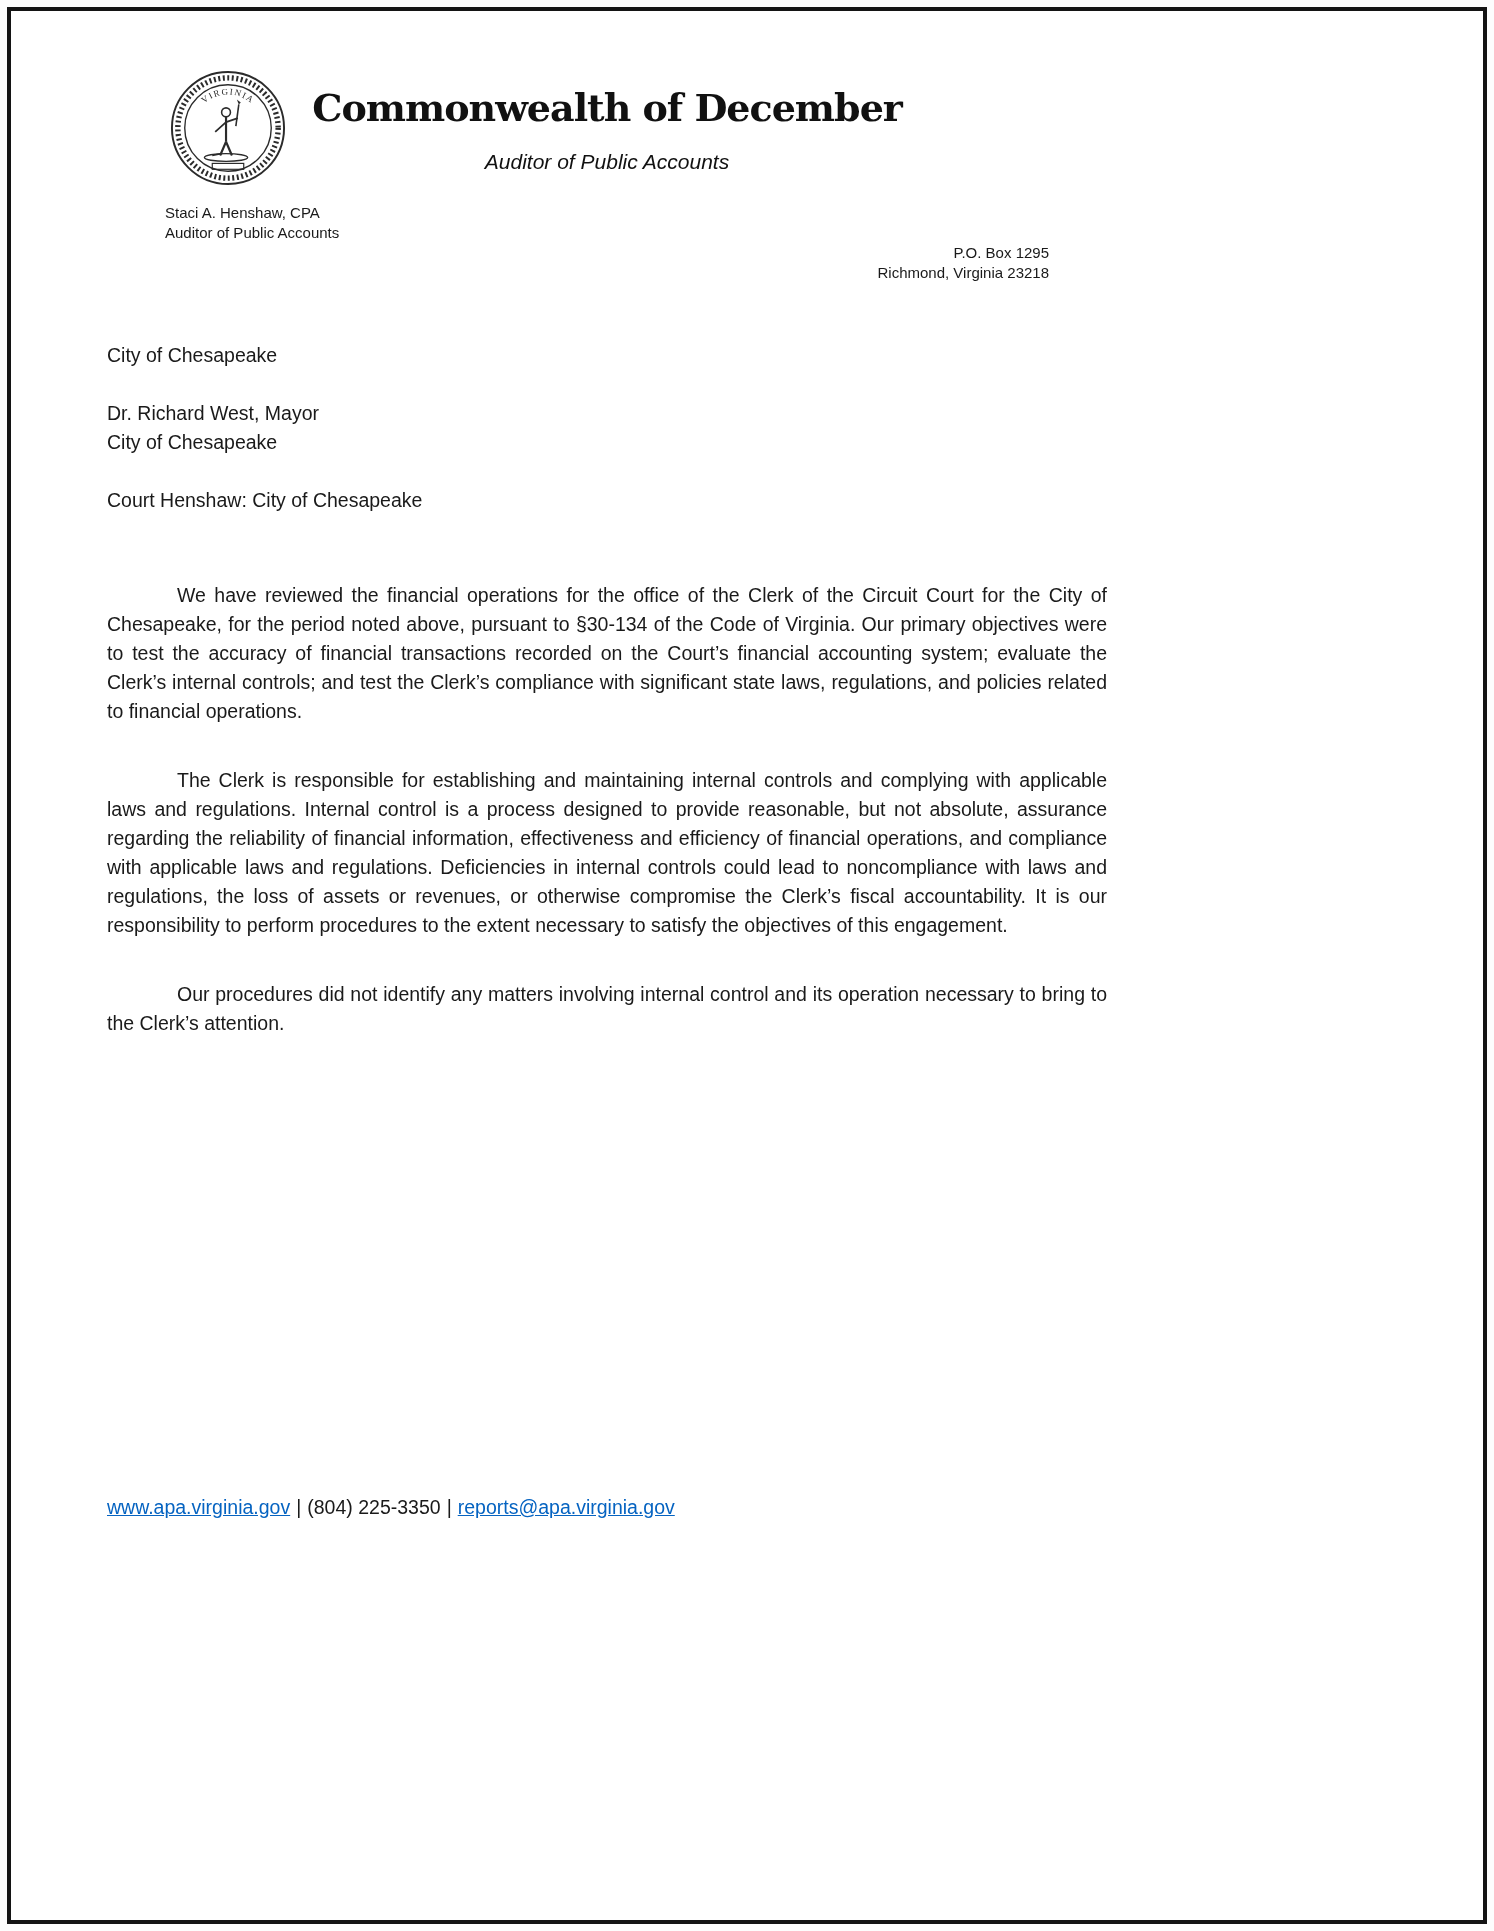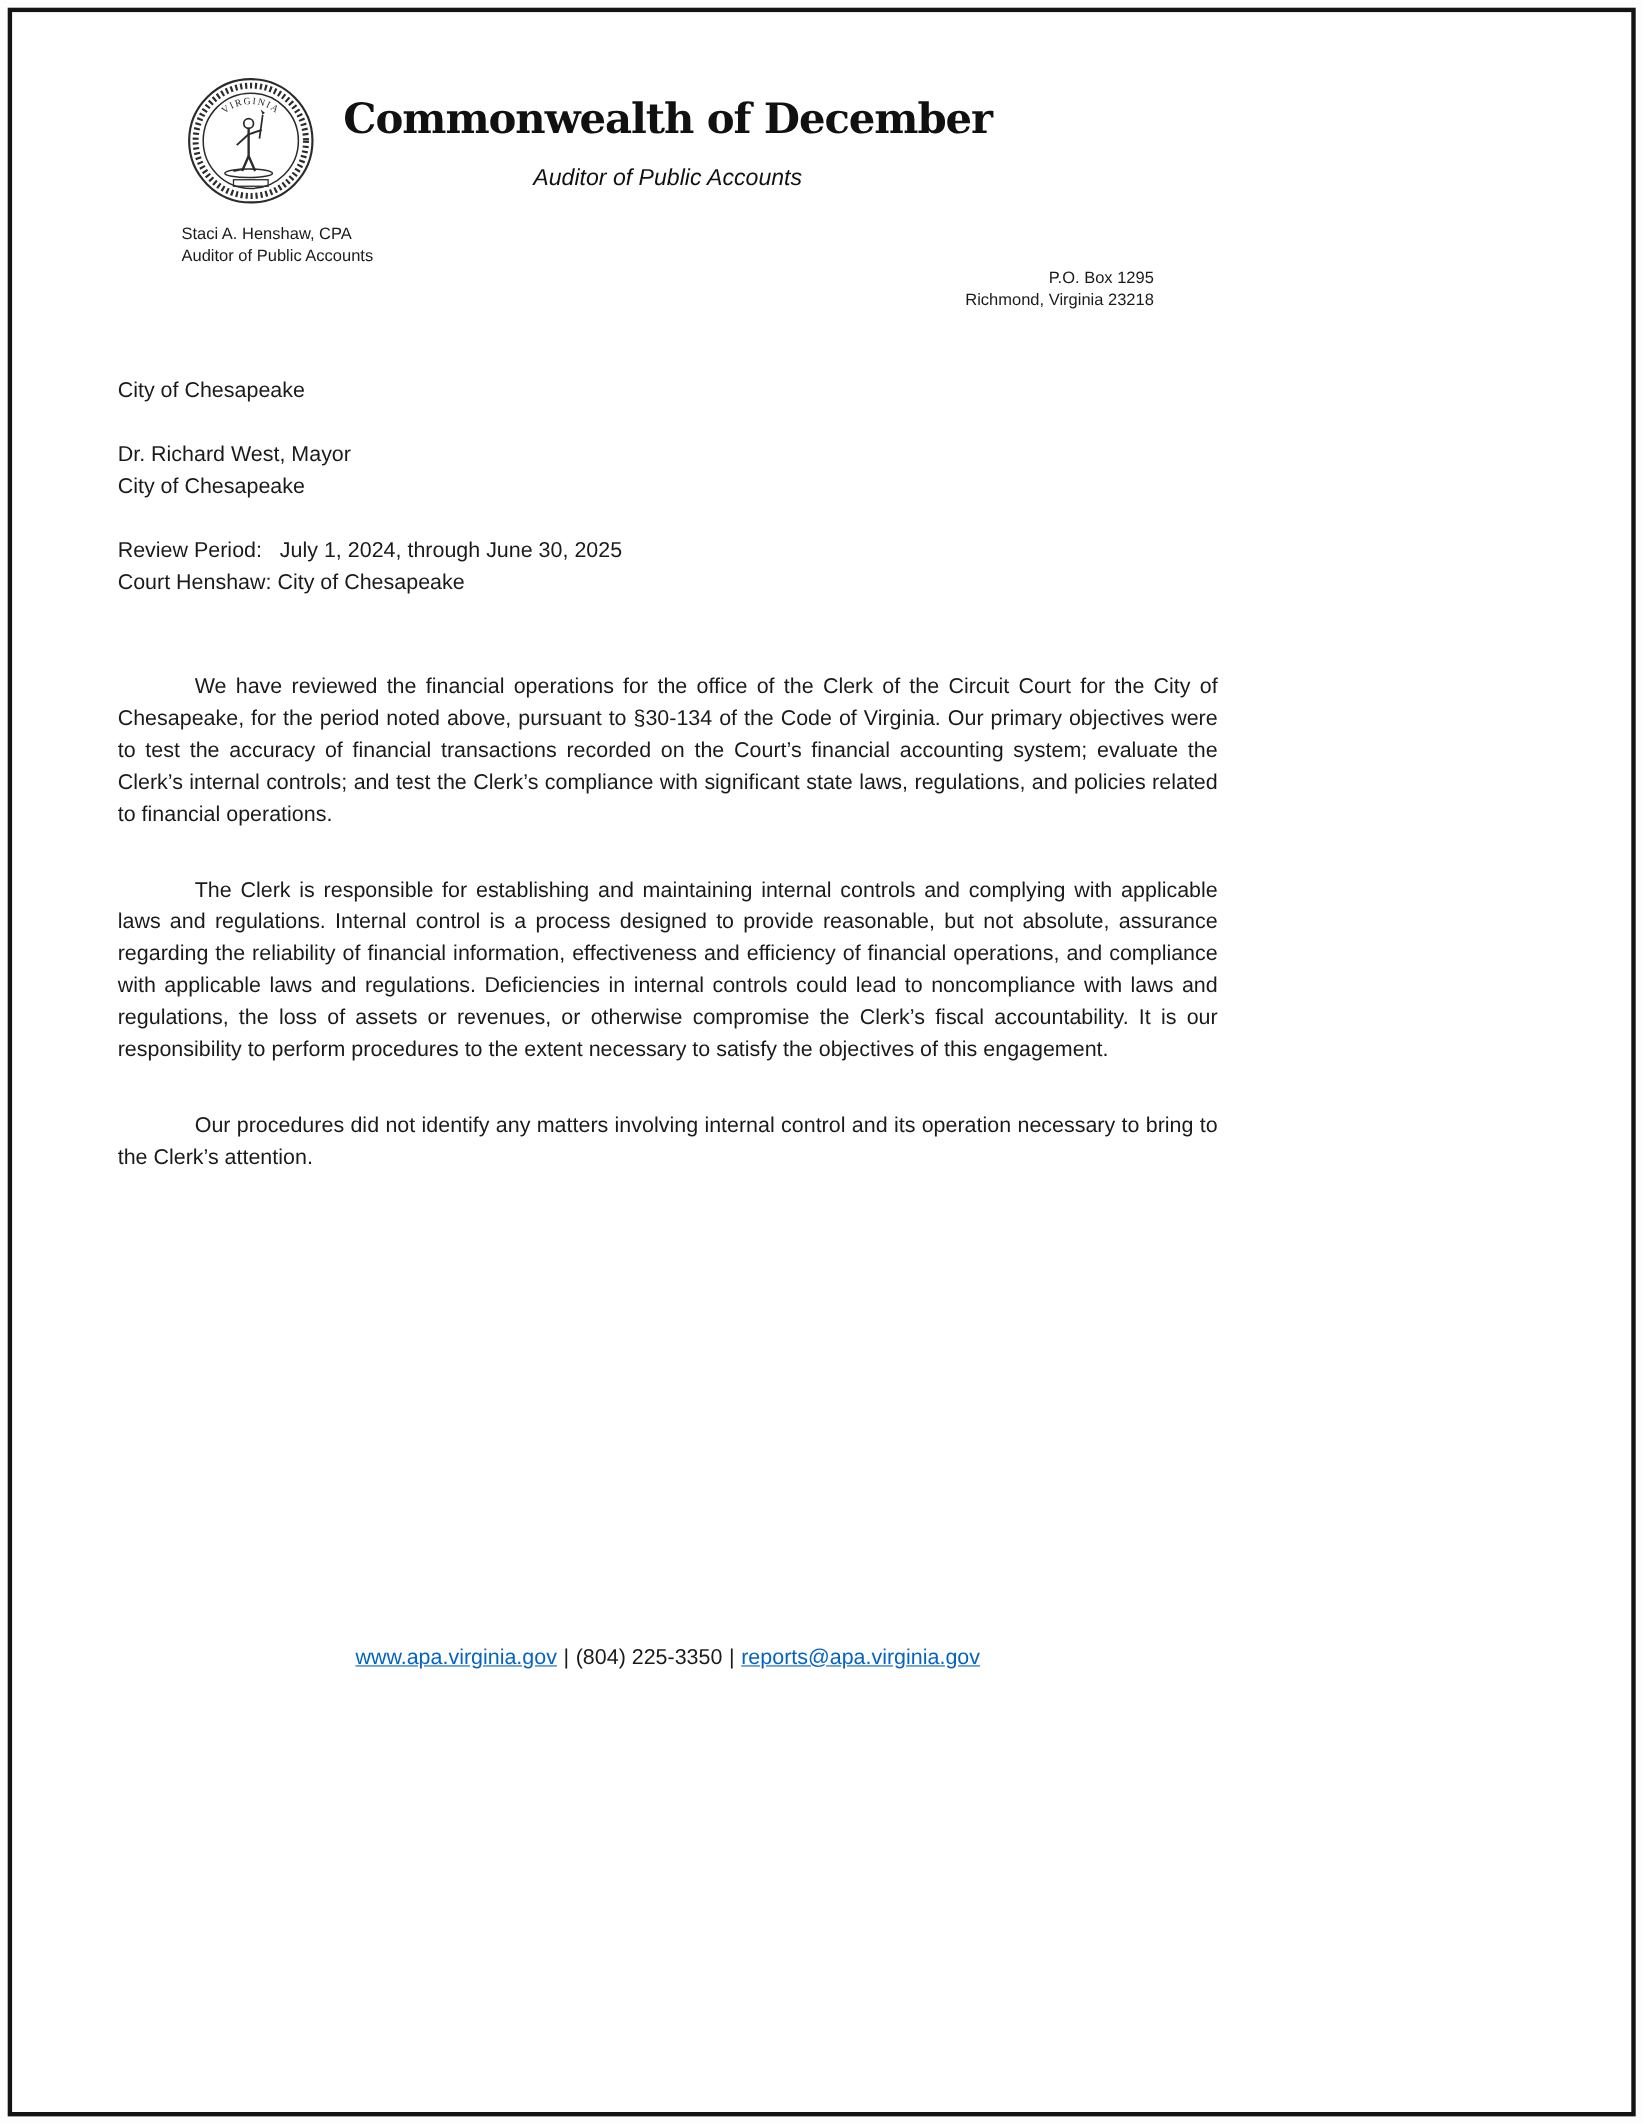--- a/index.html
+++ b/index.html
@@ -68,21 +68,21 @@
     text-align: justify;
     text-indent: 70px;
   }
   .body-para + .body-para { margin-top: 40px; }
 
   
   .footer {
     position: absolute;
     left: 96px; top: 1485px;
     width: 1000px;
-    text-align: center;
+    text-align: left;
     font-size: 19.5px;
   }
   .footer a {
     color: #0563C1;
     text-decoration: underline;
     cursor: pointer;
   }
   .footer .sep { margin: 0 6px; color: #1a1a1a; }
 </style>
 </head>
@@ -136,21 +136,20 @@
 
       <div class="address-section">
         <div class="address-block">
           <div>City of Chesapeake</div>
         </div>
         <div class="address-block">
           <div>Dr. Richard West, Mayor</div>
           <div>City of Chesapeake</div>
         </div>
         <div class="address-block">
-          <div class="prewrap">Review Period:   July 1, 2024, through June 30, 2025</div>
           <div>Court Henshaw: City of Chesapeake</div>
         </div>
       </div>
 
       <div class="body-section">
         <p class="body-para">We have reviewed the financial operations for the office of the Clerk of the Circuit Court for the City of Chesapeake, for the period noted above, pursuant to §30-134 of the Code of Virginia.  Our primary objectives were to test the accuracy of financial transactions recorded on the Court’s financial accounting system; evaluate the Clerk’s internal controls; and test the Clerk’s compliance with significant state laws, regulations, and policies related to financial operations.</p>
         <p class="body-para">The Clerk is responsible for establishing and maintaining internal controls and complying with applicable laws and regulations.  Internal control is a process designed to provide reasonable, but not absolute, assurance regarding the reliability of financial information, effectiveness and efficiency of financial operations, and compliance with applicable laws and regulations.  Deficiencies in internal controls could lead to noncompliance with laws and regulations, the loss of assets or revenues, or otherwise compromise the Clerk’s fiscal accountability.  It is our responsibility to perform procedures to the extent necessary to satisfy the objectives of this engagement.</p>
         <p class="body-para">Our procedures did not identify any matters involving internal control and its operation necessary to bring to the Clerk’s attention.</p>
       </div>
 

